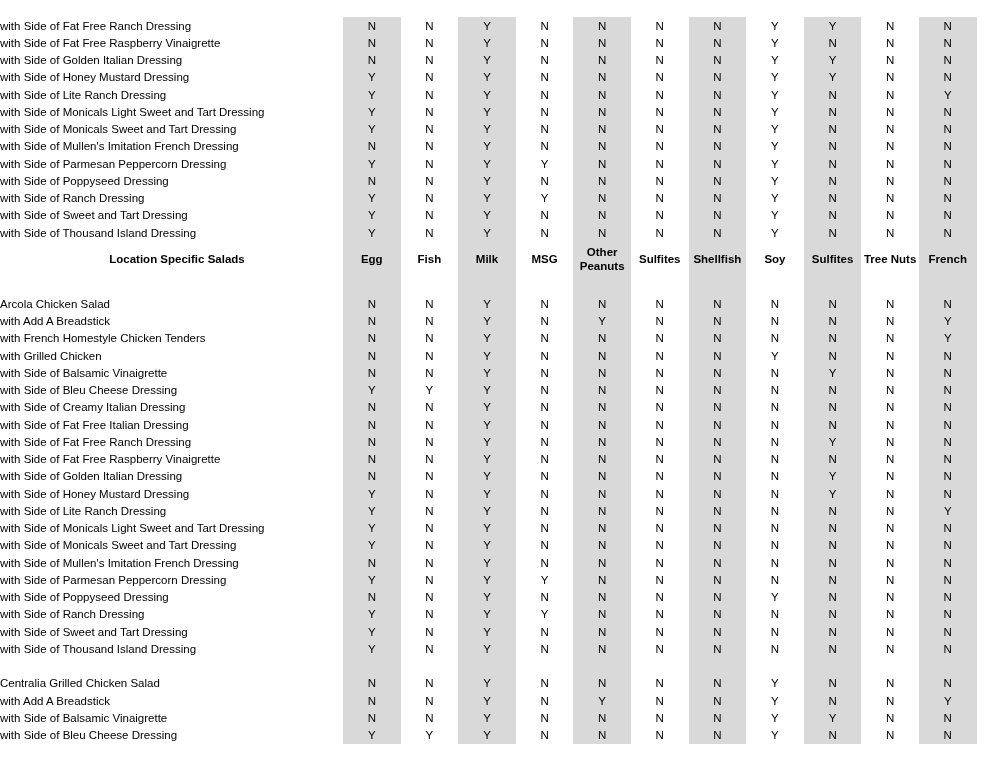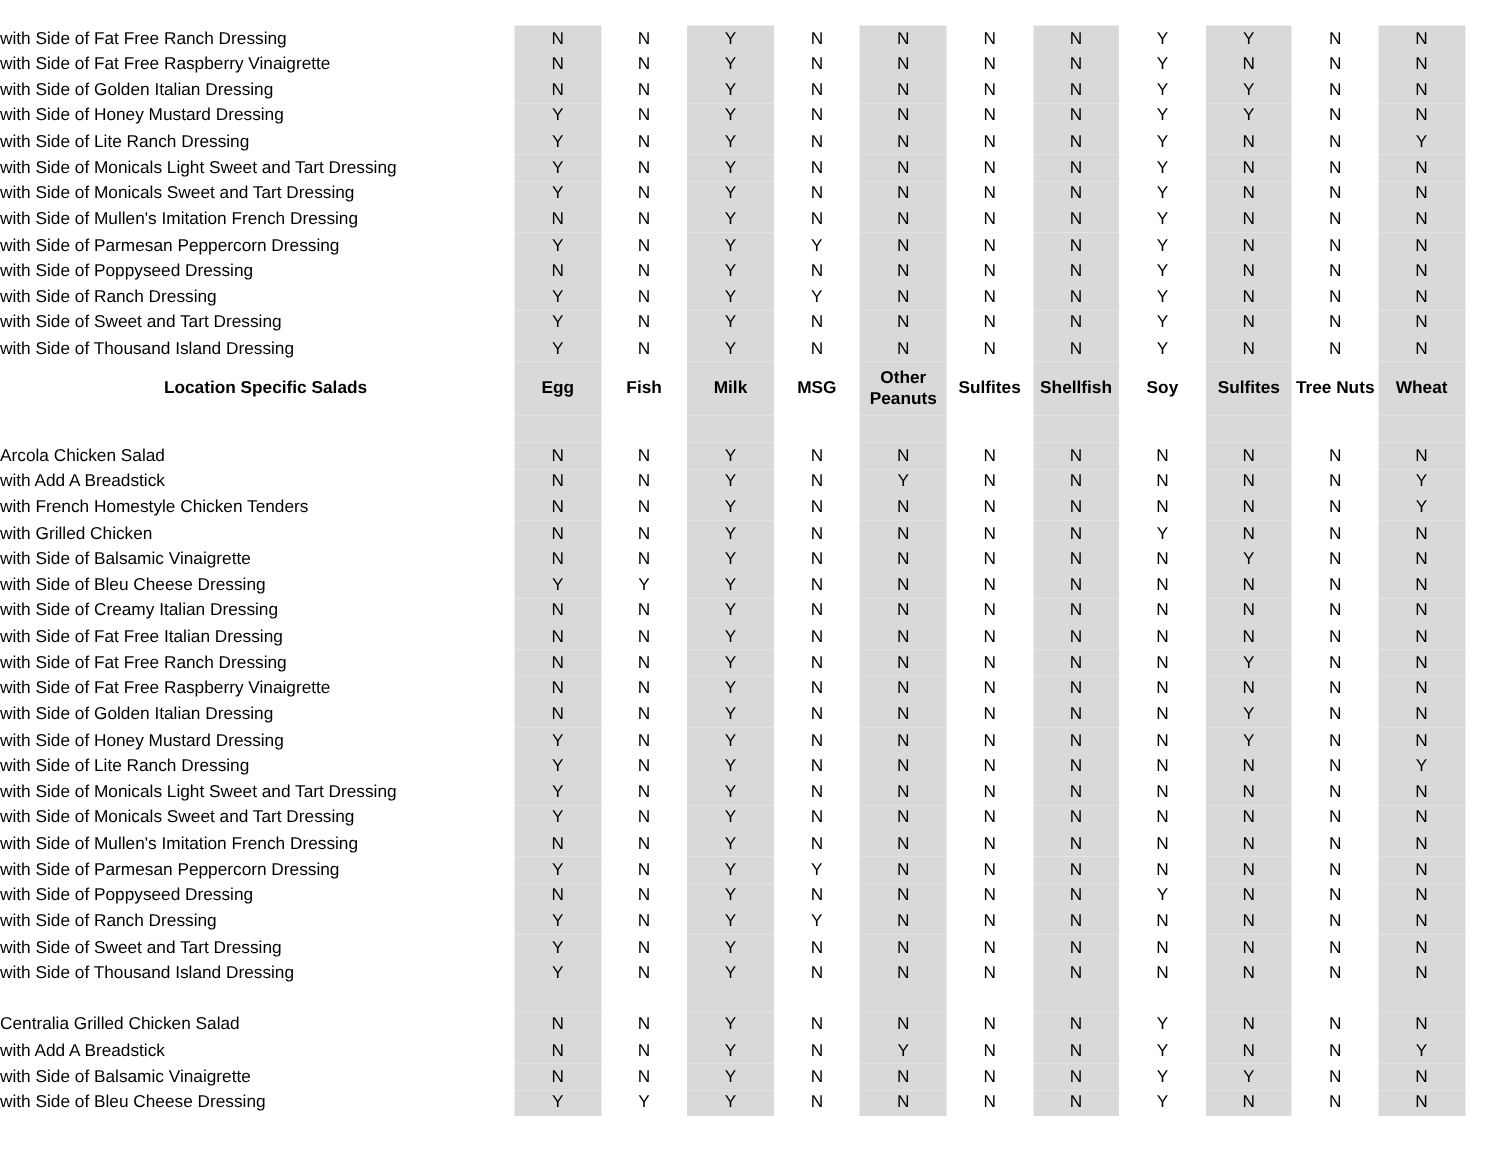--- a/index.html
+++ b/index.html
@@ -228,21 +228,21 @@
         <div class="cell val">Egg</div>
         <div class="cell val">Fish</div>
         <div class="cell val">Milk</div>
         <div class="cell val">MSG</div>
         <div class="cell val">Other Peanuts</div>
         <div class="cell val">Sulfites</div>
         <div class="cell val">Shellfish</div>
         <div class="cell val">Soy</div>
         <div class="cell val">Sulfites</div>
         <div class="cell val">Tree Nuts</div>
-        <div class="cell val">Wheat</div>
+        <div class="cell val">French</div>
       </div>
       <div class="row sp1">
         <div class="cell name"></div>
         <div class="cell val"></div>
         <div class="cell val"></div>
         <div class="cell val"></div>
         <div class="cell val"></div>
         <div class="cell val"></div>
         <div class="cell val"></div>
         <div class="cell val"></div>

